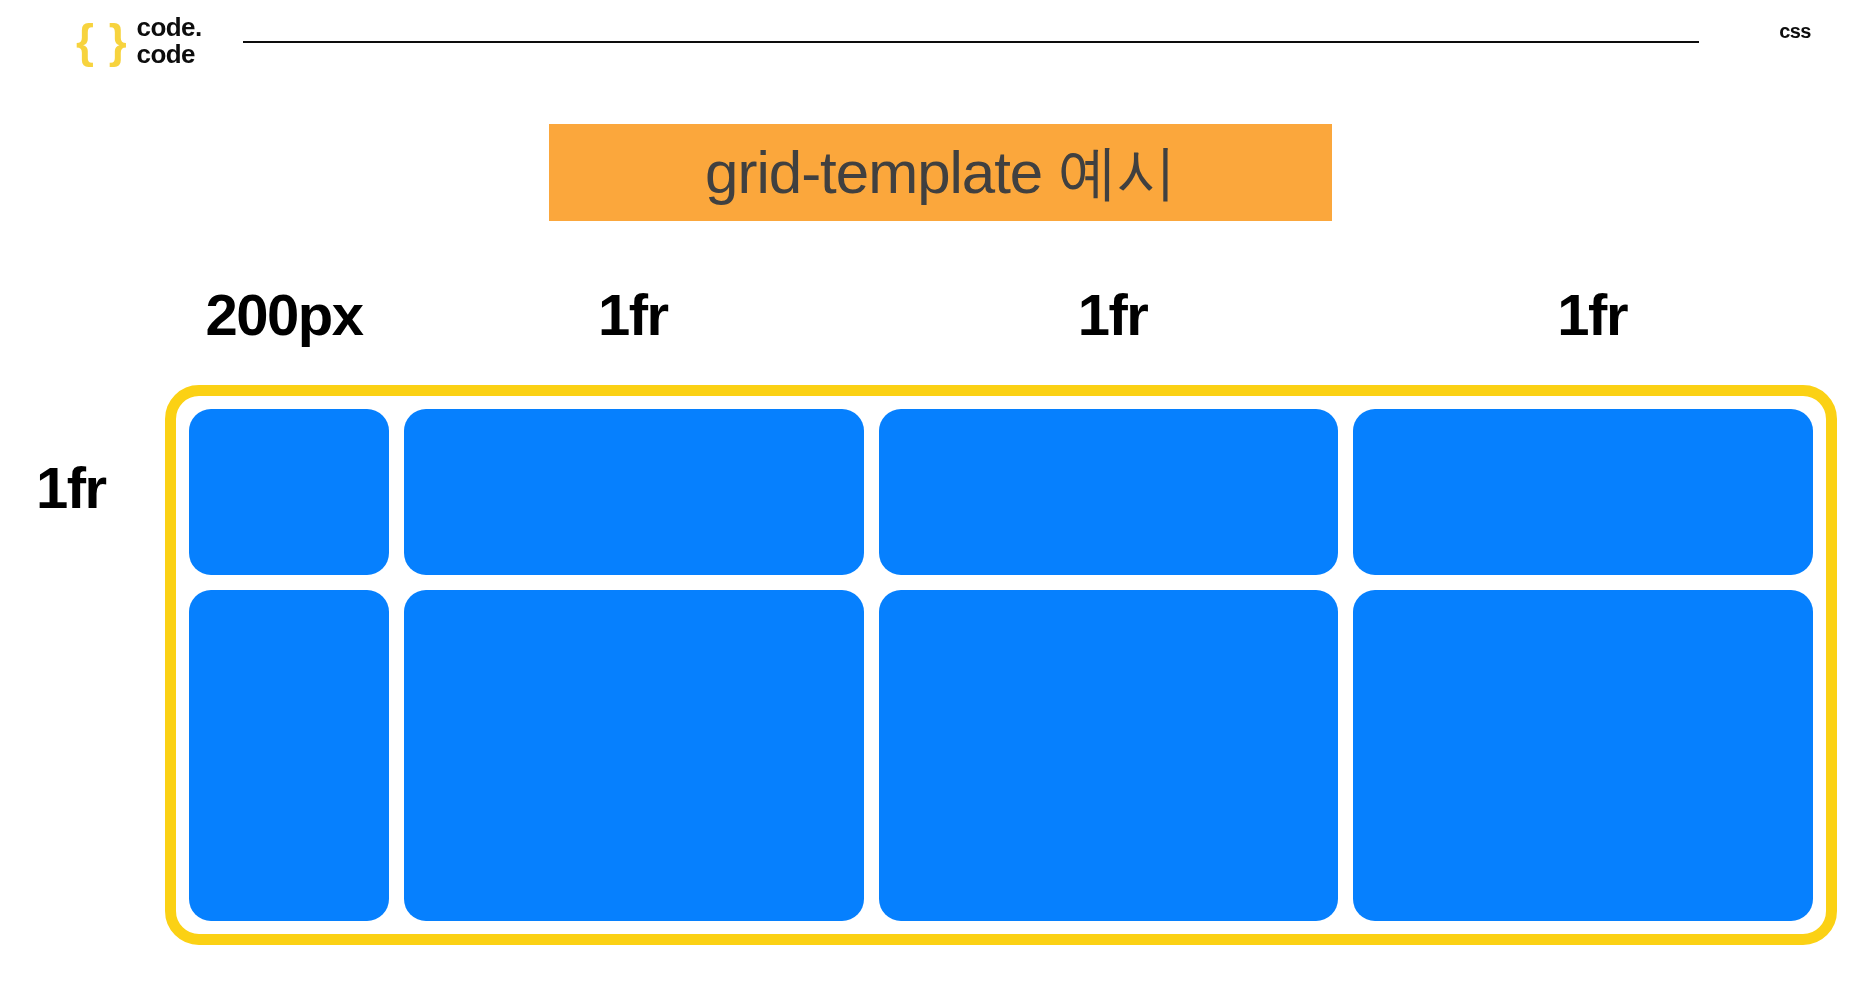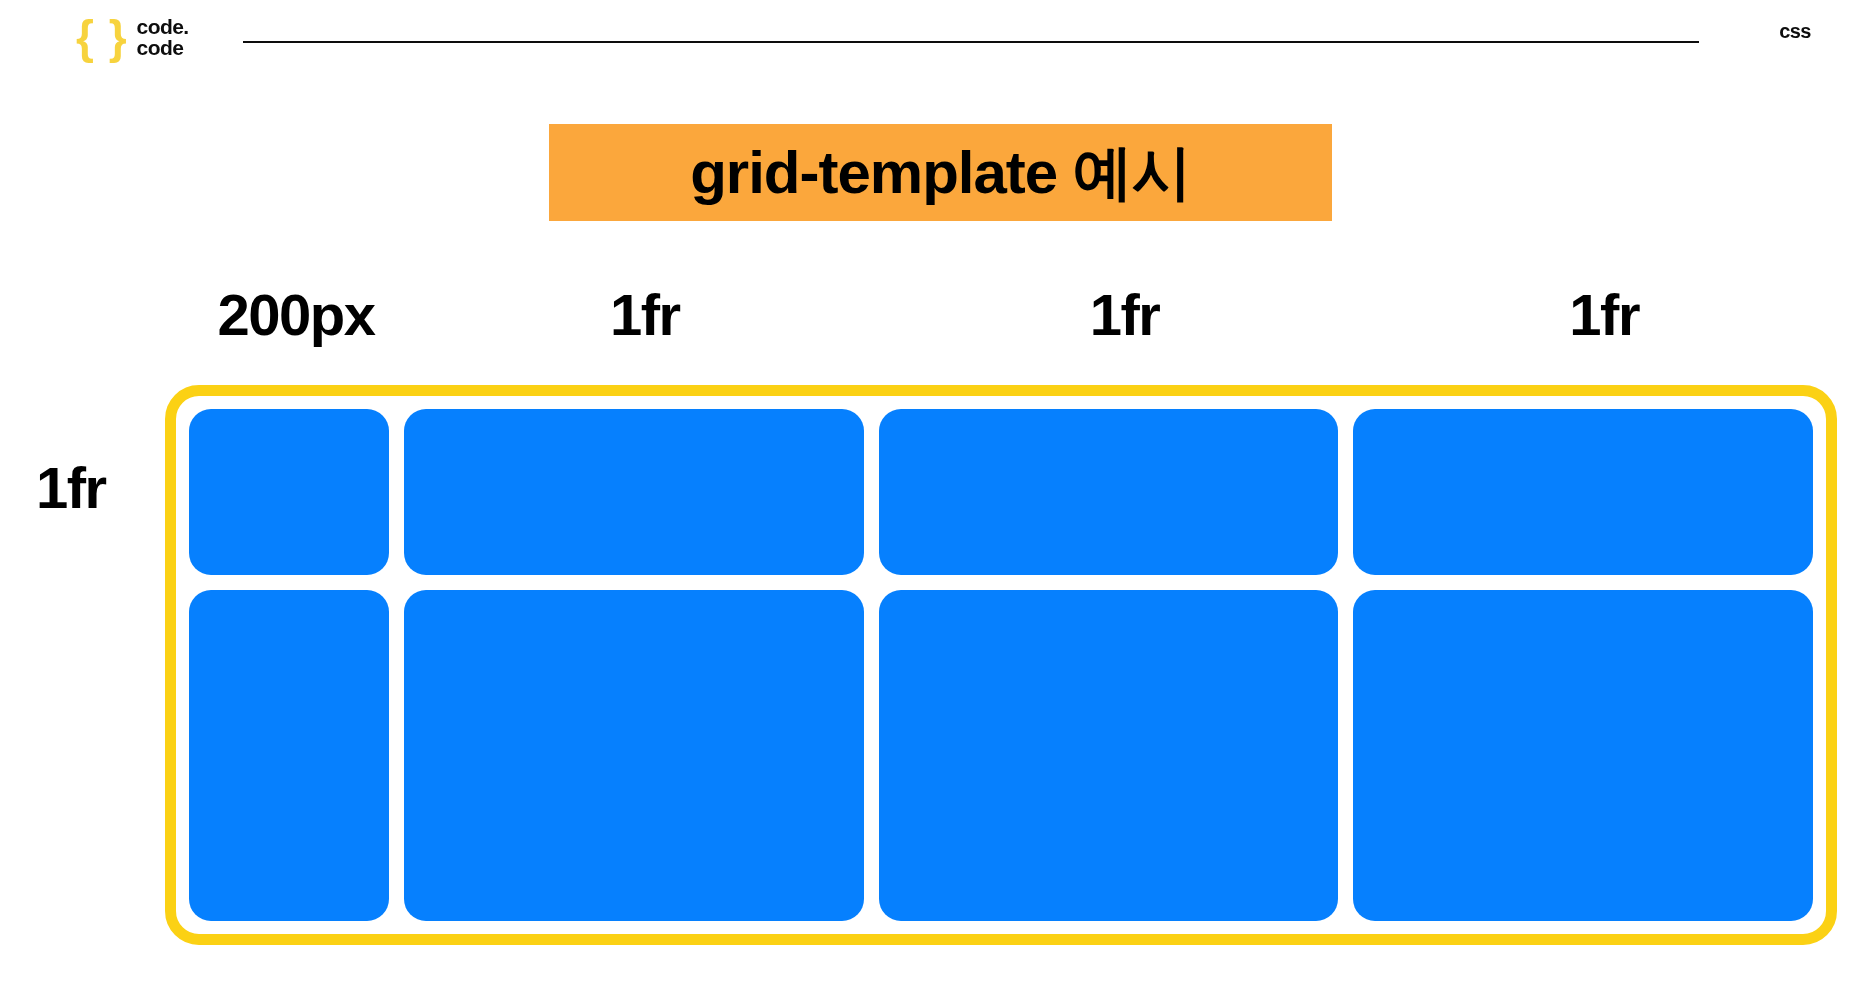--- a/index.html
+++ b/index.html
@@ -46,21 +46,21 @@
     letter-spacing: 1px;
     line-height: 1;
     font-family: "Liberation Sans", sans-serif;
   }
 
   .logo-text {
     display: flex;
     flex-direction: column;
     line-height: 1.02;
     font-weight: bold;
-    font-size: 21px;
+    font-size: 26px;
     color: #0d0d0d;
     letter-spacing: -0.6px;
   }
 
   .header-rule {
     position: absolute;
     left: 243px;
     top: 41px;
     width: 1456px;
     height: 2px;
@@ -84,32 +84,32 @@
     top: 124px;
     width: 783px;
     height: 97px;
     background: #FBA73C;
     display: flex;
     align-items: center;
     justify-content: center;
   }
 
   .title-text {
-    color: #000000;
+    color: #404040;
     font-size: 60px;
-    font-weight: bold;
+    font-weight: normal;
     letter-spacing: -1px;
     line-height: 1;
     white-space: nowrap;
   }
 
   
   .col-labels {
     position: absolute;
-    left: 196px;
+    left: 184px;
     top: 278px;
     width: 1639px;
     height: 74px;
     display: grid;
     grid-template-columns: 200px 1fr 1fr 1fr;
     gap: 18px;
     padding: 0 0 0 0;
   }
 
   .col-label {

